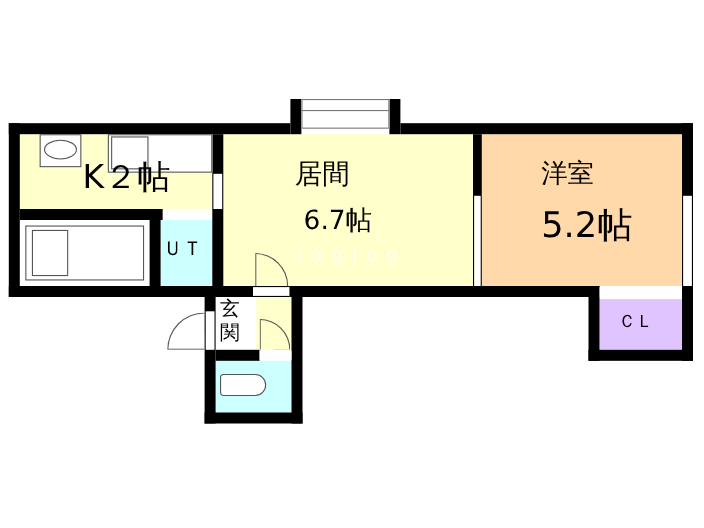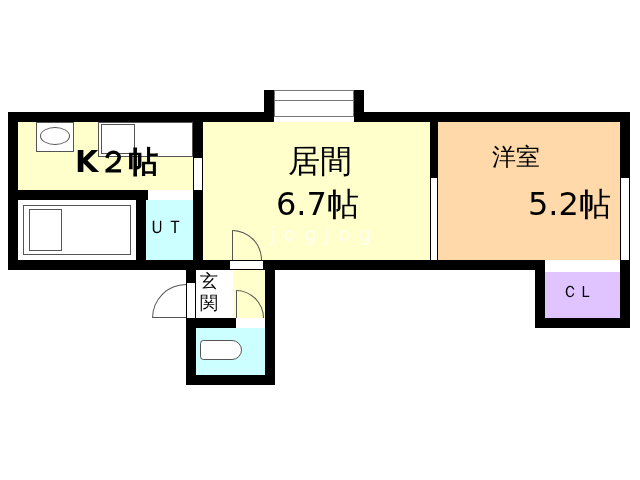--- a/index.html
+++ b/index.html
@@ -55,22 +55,22 @@
 <div class="abs" style="left:98px;top:122px;width:95px;height:35px;border:1px solid #555;background:#fff;"></div>
 <div class="abs" style="left:101px;top:124px;width:34px;height:30px;border:1px solid #555;"></div>
 <div class="abs" style="left:23px;top:205px;width:108px;height:50px;border:1px solid #555;background:#fff;"></div>
 <div class="abs" style="left:29px;top:209px;width:33px;height:42px;border:1px solid #555;"></div>
 <div class="abs" style="left:200px;top:340px;width:42px;height:20px;border:1px solid #555;border-radius:4px 12px 12px 4px;background:#fff;"></div>
 
 <div class="abs" style="left:232px;top:230px;width:30px;height:30px;border-top:1px solid #555;border-right:1px solid #555;border-left:1px solid #555;border-radius:0 30px 0 0;"></div>
 <div class="abs" style="left:152px;top:284px;width:34px;height:34px;border-top:1px solid #555;border-left:1px solid #555;border-bottom:1px solid #555;border-radius:34px 0 0 0;"></div>
 <div class="abs" style="left:236px;top:290px;width:28px;height:28px;border-top:1px solid #555;border-right:1px solid #555;border-left:1px solid #555;border-radius:0 28px 0 0;"></div>
 
-<div class="room-label" style="left:75px;top:146px;font-size:30px;font-weight:bold;">K２帖</div>
+<div class="room-label" style="left:75px;top:146px;font-size:30px;">K２帖</div>
 <div class="room-label" style="left:148px;top:218px;font-size:18px;">ＵＴ</div>
-<div class="room-label" style="left:288px;top:145px;font-size:32px;">居間</div>
-<div class="room-label" style="left:276px;top:188px;font-size:32px;">6.7帖</div>
+<div class="room-label" style="left:268px;top:145px;font-size:25px;">居間</div>
+<div class="room-label" style="left:276px;top:188px;font-size:24px;">6.7帖</div>
 <div class="room-label" style="left:492px;top:145px;font-size:24px;">洋室</div>
-<div class="room-label" style="left:492px;top:188px;font-size:32px;margin-left:36px;">5.2帖</div>
+<div class="room-label" style="left:492px;top:188px;font-size:32px;">5.2帖</div>
 <div class="room-label" style="left:562px;top:284px;font-size:16px;">ＣＬ</div>
 <div class="room-label" style="left:200px;top:272px;font-size:18px;">玄</div>
 <div class="room-label" style="left:200px;top:294px;font-size:18px;">関</div>
-<div class="room-label" style="left:270px;top:224px;font-size:20px;color:rgba(255,255,255,0.7);letter-spacing:8px;text-align:center;">jogjog</div>
+<div class="room-label" style="left:270px;top:224px;font-size:17px;color:rgba(255,255,255,0.7);letter-spacing:8px;text-align:center;">jogjog</div>
 
 </body></html>

